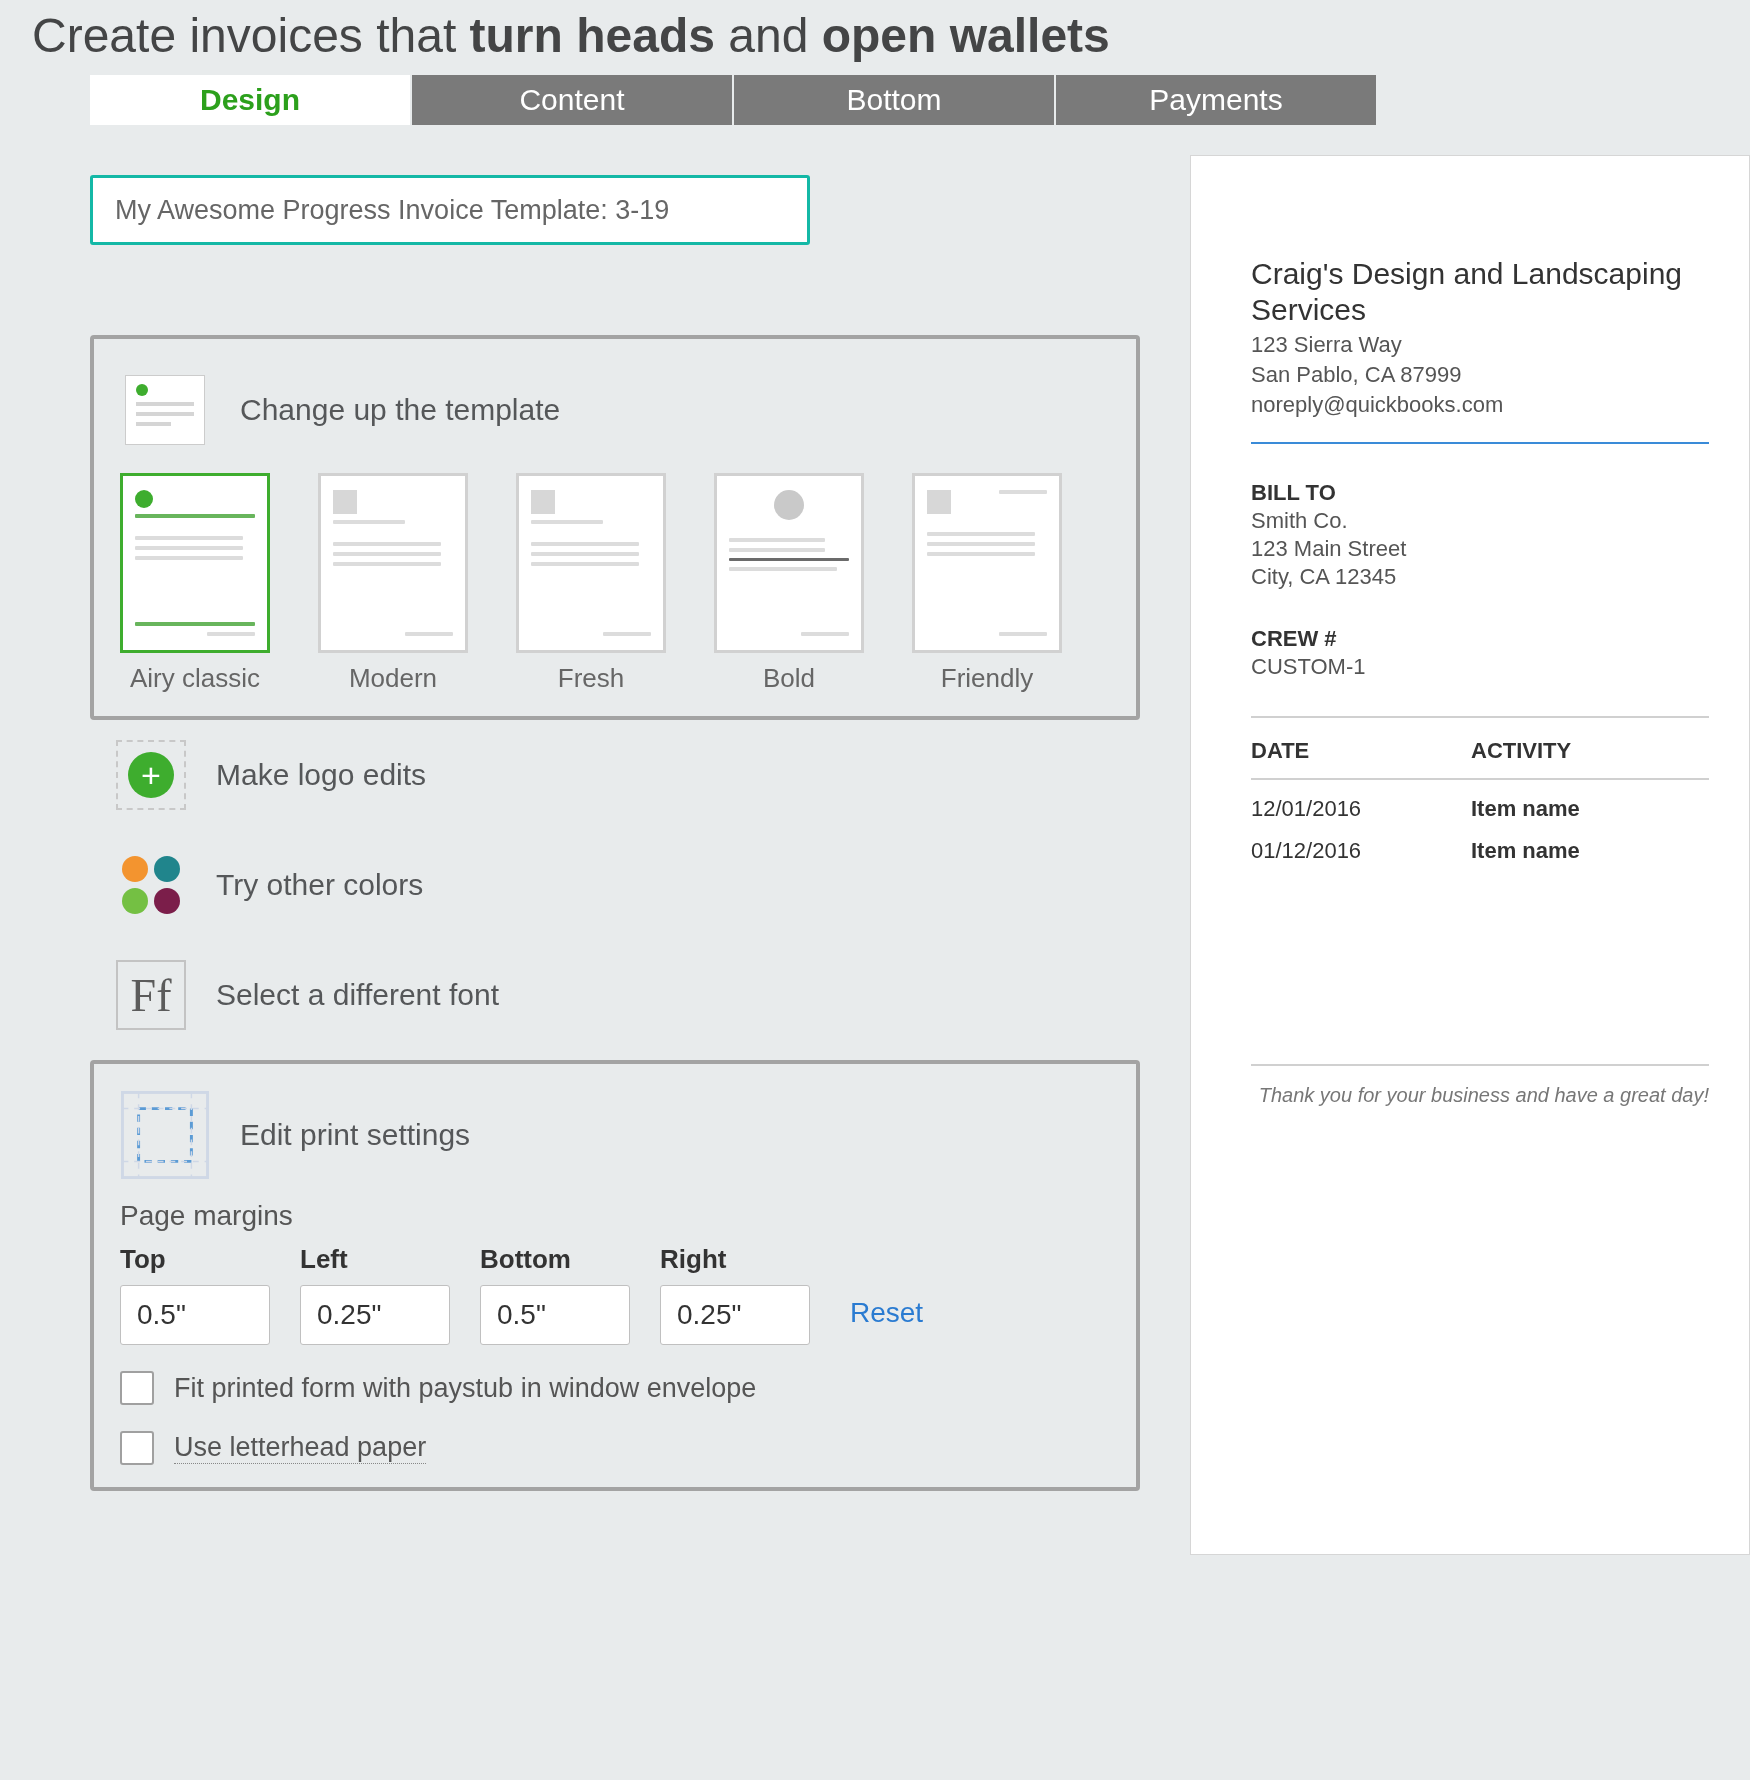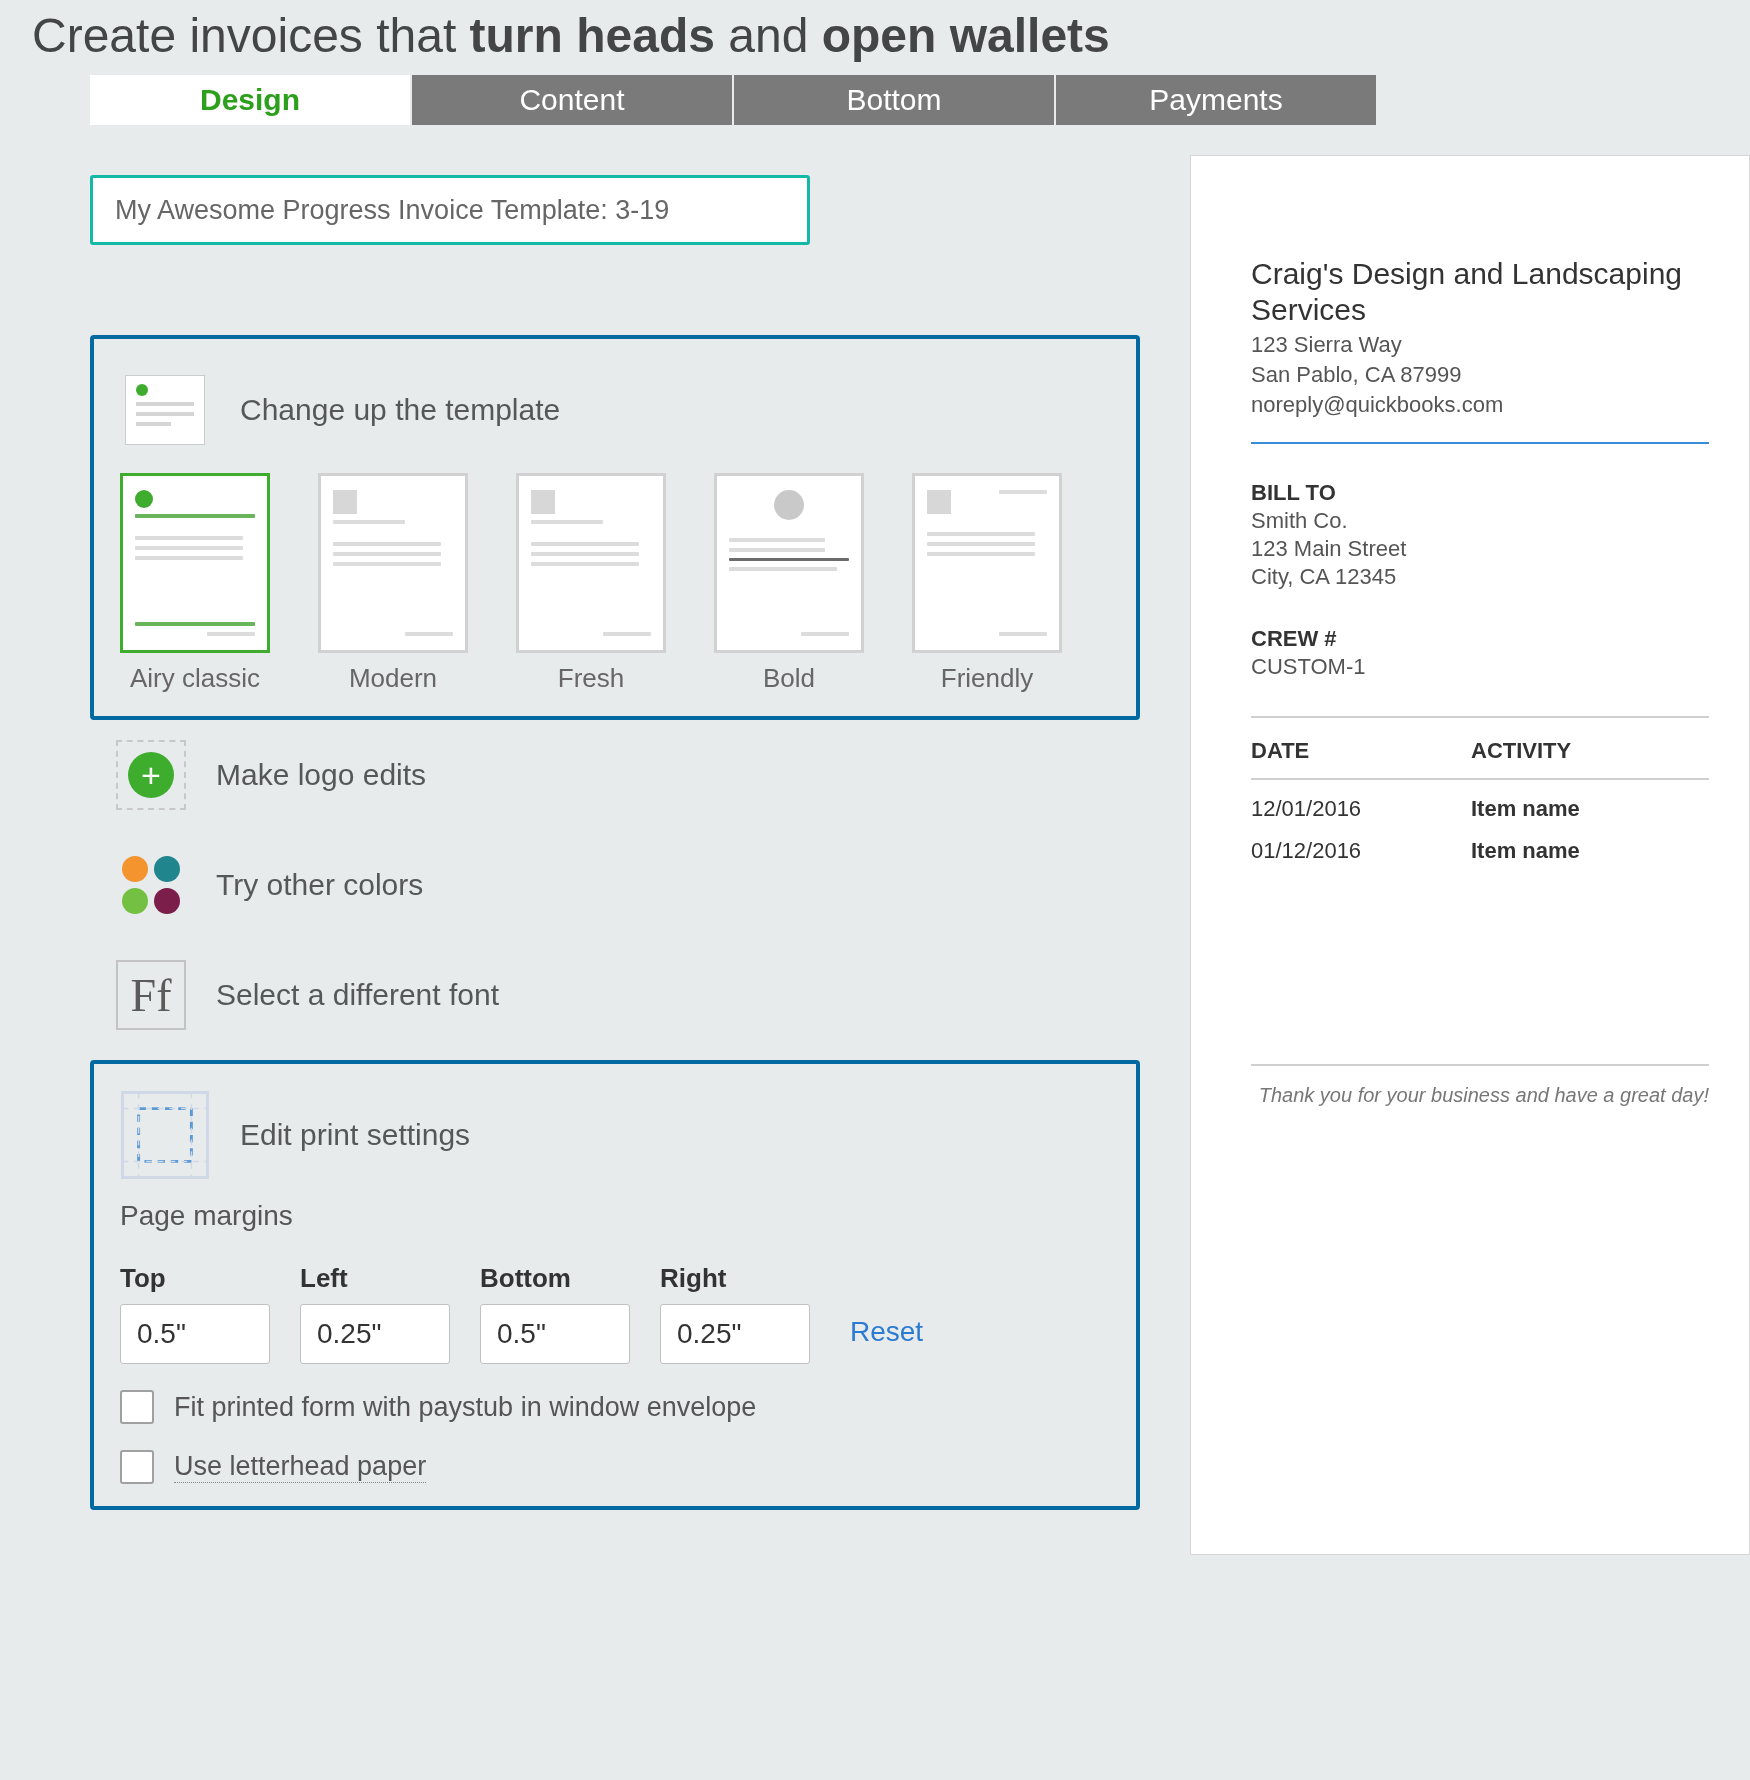--- a/index.html
+++ b/index.html
@@ -63,21 +63,21 @@
     font-size: 27px;
     padding: 0 22px;
     color: #666;
   }
   .section {
     border-radius: 4px;
     padding: 26px 26px 22px 26px;
     margin-top: 30px;
   }
   .section.highlight {
-    border: 4px solid #0369a1;
+    border: 4px solid #a3a3a3;
   }
   .section-head {
     display: flex;
     align-items: center;
     gap: 30px;
     margin-bottom: 18px;
   }
   .section-head .label {
     font-size: 30px;
     color: #555759;
@@ -168,21 +168,21 @@
   .font-icon {
     width:70px;height:70px;border:2px solid #c3c3c3;
     color:#5b5b5b;font-size:46px;display:flex;align-items:center;justify-content:center;
     font-family: Georgia, serif;
   }
   .margins-svg { width:88px;height:88px; }
 
   .margins-section h4 { font-size:28px;font-weight:400;color:#555;margin:20px 0 12px 0; }
   .margin-inputs { display:flex;gap:30px;align-items:flex-end; }
   .margin-col { display:flex;flex-direction:column;gap:10px; }
-  .margin-col label { font-size:26px;color:#333;font-weight:600;margin-top:19px; }
+  .margin-col label { font-size:26px;color:#333;font-weight:600; }
   .margin-col input {
     width:150px;height:60px;font-size:28px;padding:0 16px;
     border:1px solid #c0c0c0;border-radius:3px;background:#fff;color:#333;
   }
   .reset-link { font-size:28px;color:#2a7bd1;cursor:pointer;margin-left:10px;padding-bottom:16px; }
 
   .check-row { display:flex;align-items:center;gap:20px;margin-top:26px;font-size:27px;color:#555; }
   .checkbox {
     width:34px;height:34px;border:2px solid #a0a0a0;border-radius:3px;background:#fff;cursor:pointer;
   }

